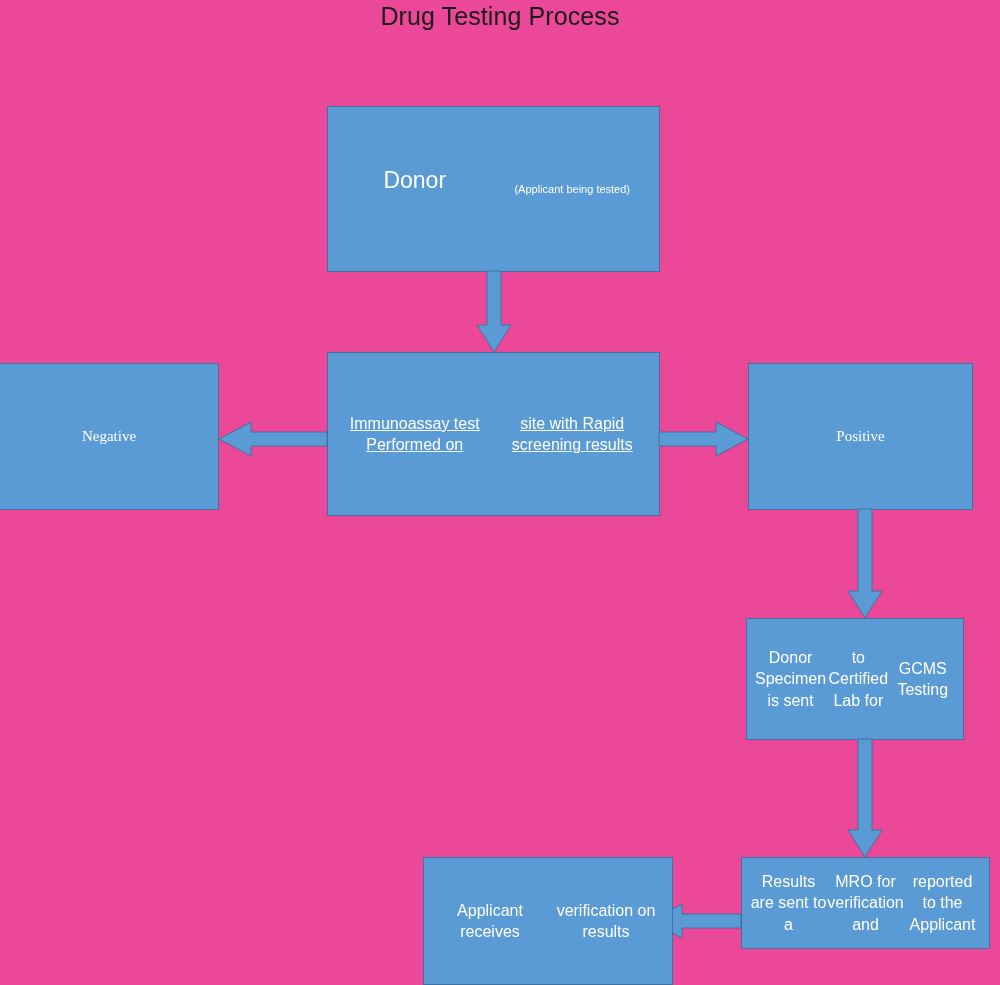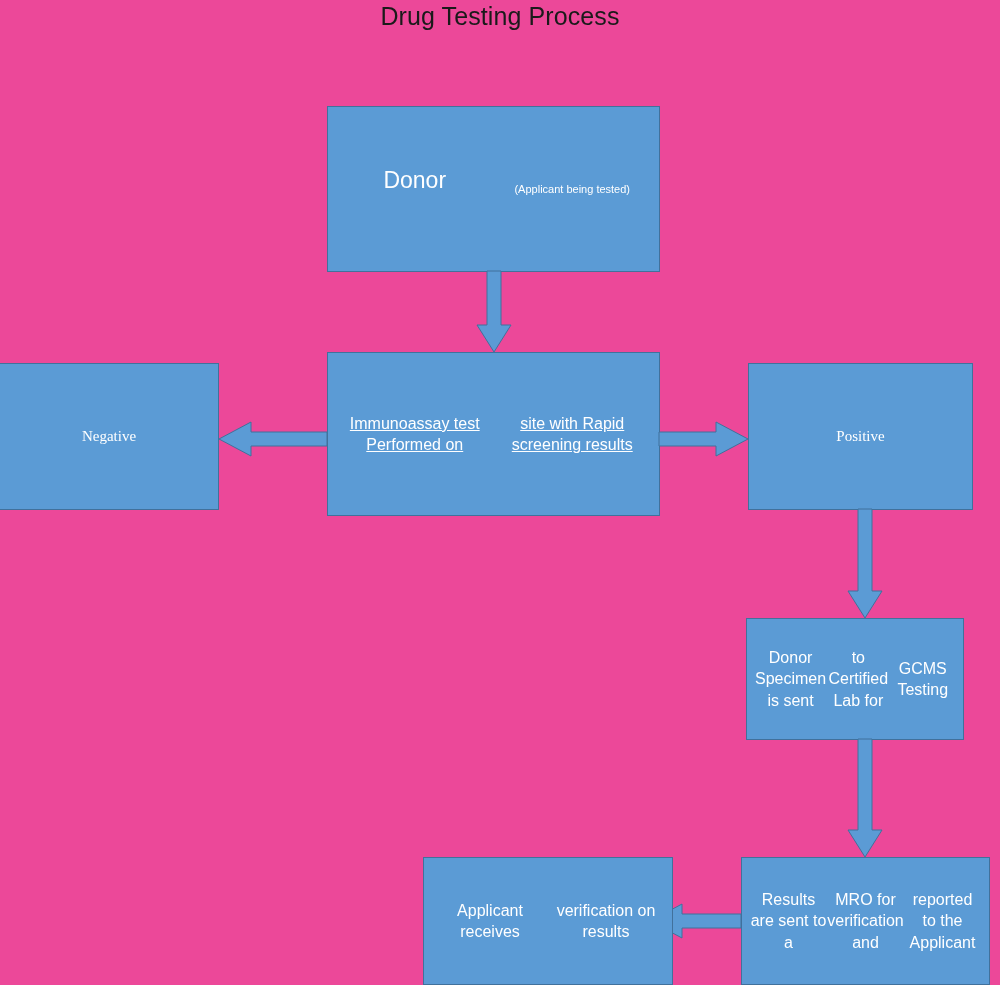--- a/index.html
+++ b/index.html
@@ -47,21 +47,21 @@
     padding: 4px 8px;
     overflow: hidden;
   }
   .node .line { display: block; width: 100%; }
 
   .n-donor        { left: 327px; top: 106px;  width: 333px; height: 166px; }
   .n-negative     { left: -1px;  top: 363px;  width: 220px; height: 147px; }
   .n-immuno       { left: 327px; top: 352px;  width: 333px; height: 164px; text-decoration: underline; }
   .n-positive     { left: 748px; top: 363px;  width: 225px; height: 147px; }
   .n-lab          { left: 746px; top: 618px;  width: 218px; height: 122px; text-align: center; }
-  .n-results      { left: 741px; top: 857px;  width: 249px; height: 128px; }
+  .n-results      { left: 741px; top: 857px;  width: 249px; height: 92px; }
   .n-applicant    { left: 400px; top: 857px;  width: 250px; height: 128px; margin-left: 23px; }
   .fs-mid   { font-size: 15px; font-family: Liberation Serif, serif; }
   .fs-small { font-size: 16px; }
 
   .n-donor .title-line { font-size: 23px; margin-bottom: 18px; }
   .n-donor .sub-line   { font-size: 11px; }
 
   
   .arrow {
     position: absolute;

